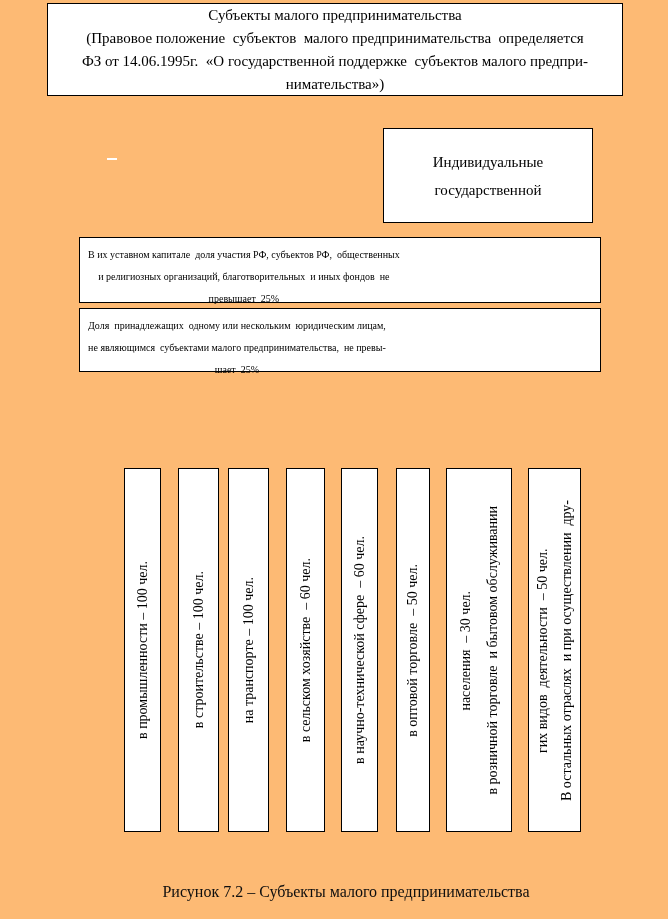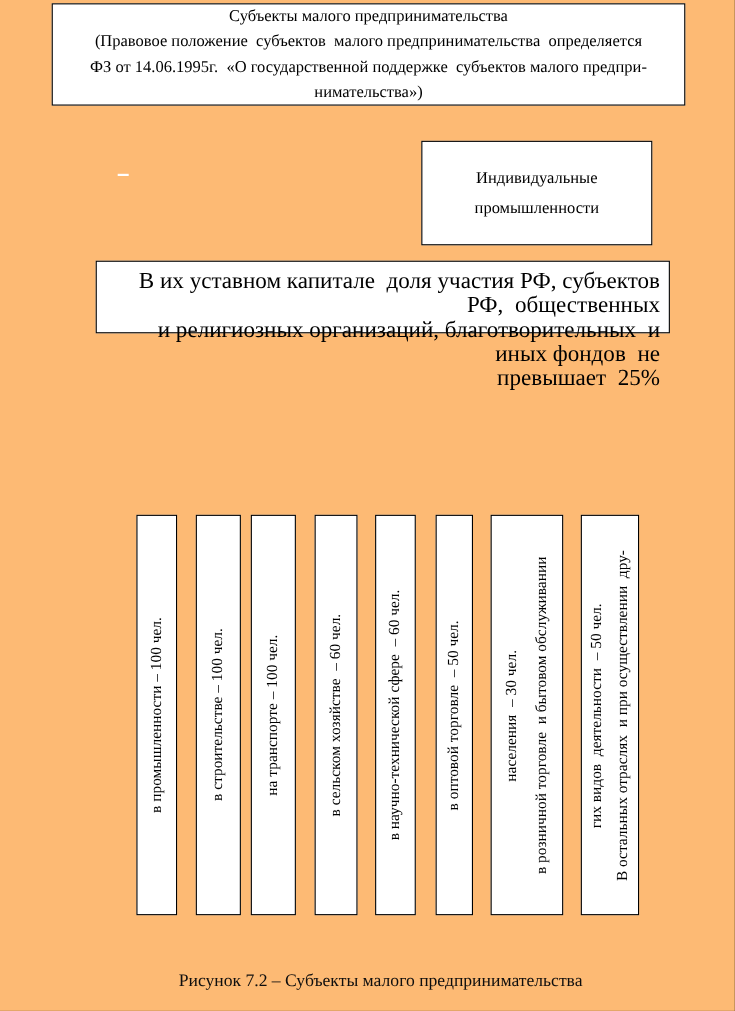--- a/index.html
+++ b/index.html
@@ -36,26 +36,26 @@
     left: 117px; top: 134px; width: 197px; height: 88px;
     font-size: 15px; line-height: 21px;
     text-align: center;
   }
   .individual-box {
     left: 383px; top: 128px; width: 210px; height: 95px;
     font-size: 15px; line-height: 28px;
     text-align: center;
   }
   .wide-box {
-    left: 87px; width: 522px;
-    font-size: 21px; line-height: 22px;
+    left: 79px; width: 522px;
+    font-size: 10px; line-height: 22px;
     justify-content: flex-start;
     align-items: flex-start;
     padding: 6px 8px;
-    text-align: right;
+    text-align: center;
   }
   .wide-box-1 { top: 237px; height: 66px; }
   .wide-box-2 { top: 308px; height: 64px; }
   .wide-box-3 { top: 378px; height: 62px; align-items: center; }
   .connector-stub {
     position: absolute;
     left: 107px; top: 158px; width: 10px; height: 2px;
     background: #ffffff;
   }
   .vbar {
@@ -103,29 +103,34 @@
 (Правовое положение  субъектов  малого предпринимательства  определяется
 ФЗ от 14.06.1995г.  «О государственной поддержке  субъектов малого предпри-
 нимательства»)</span>
   </div>
 
   <div class="connector-stub"></div>
 
 
   <div class="box individual-box">
     <span>Индивидуальные
-промышленности</span>
+государственной</span>
   </div>
 
   <div class="box wide-box wide-box-1">
     <span>В их уставном капитале  доля участия РФ, субъектов РФ,  общественных
 и религиозных организаций, благотворительных  и иных фондов  не
 превышает  25%</span>
   </div>
 
+  <div class="box wide-box wide-box-2">
+    <span>Доля  принадлежащих  одному или нескольким  юридическим лицам,
+не являющимся  субъектами малого предпринимательства,  не превы-
+шает  25%</span>
+  </div>
 
 
   <div class="vbar vbar-1">
     <span class="vtext">в промышленности – 100 чел.</span>
   </div>
 
   <div class="vbar vbar-2">
     <span class="vtext">в строительстве – 100 чел.</span>
   </div>
 

